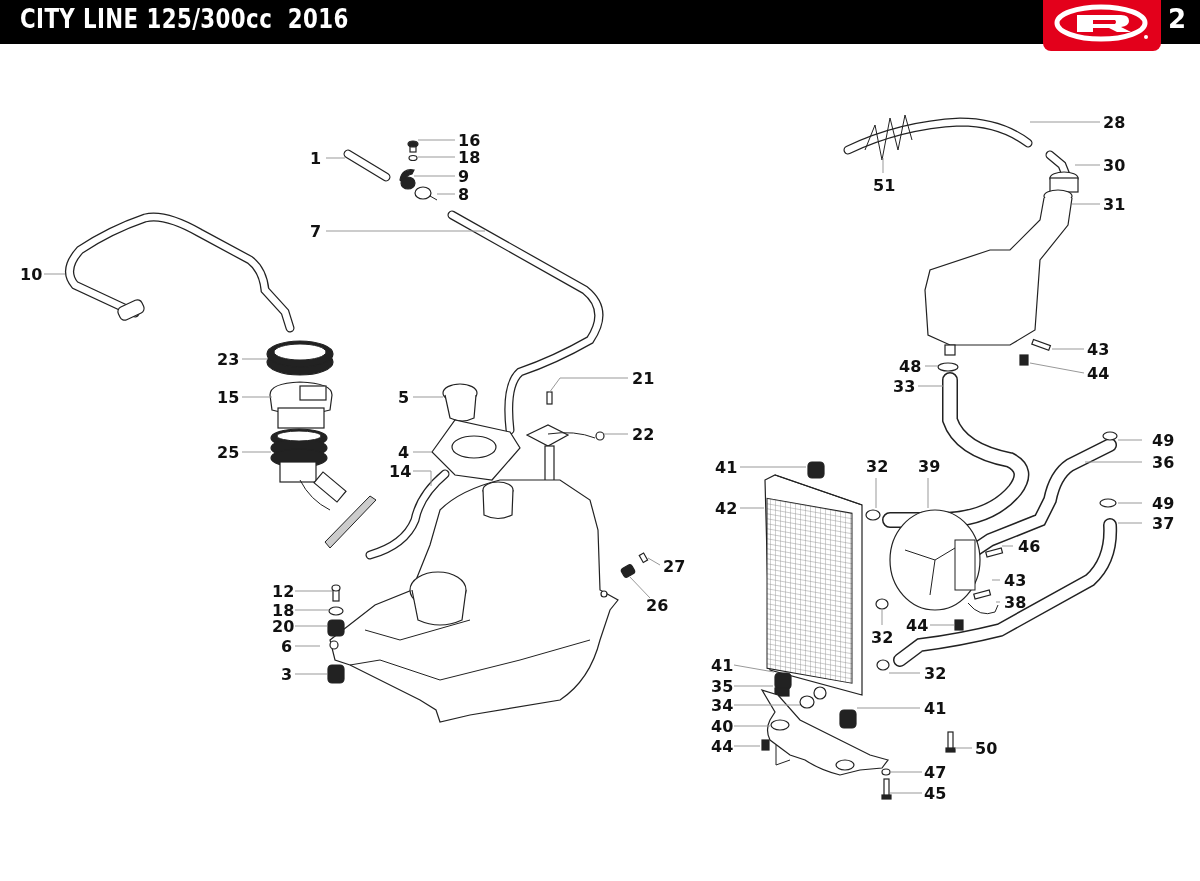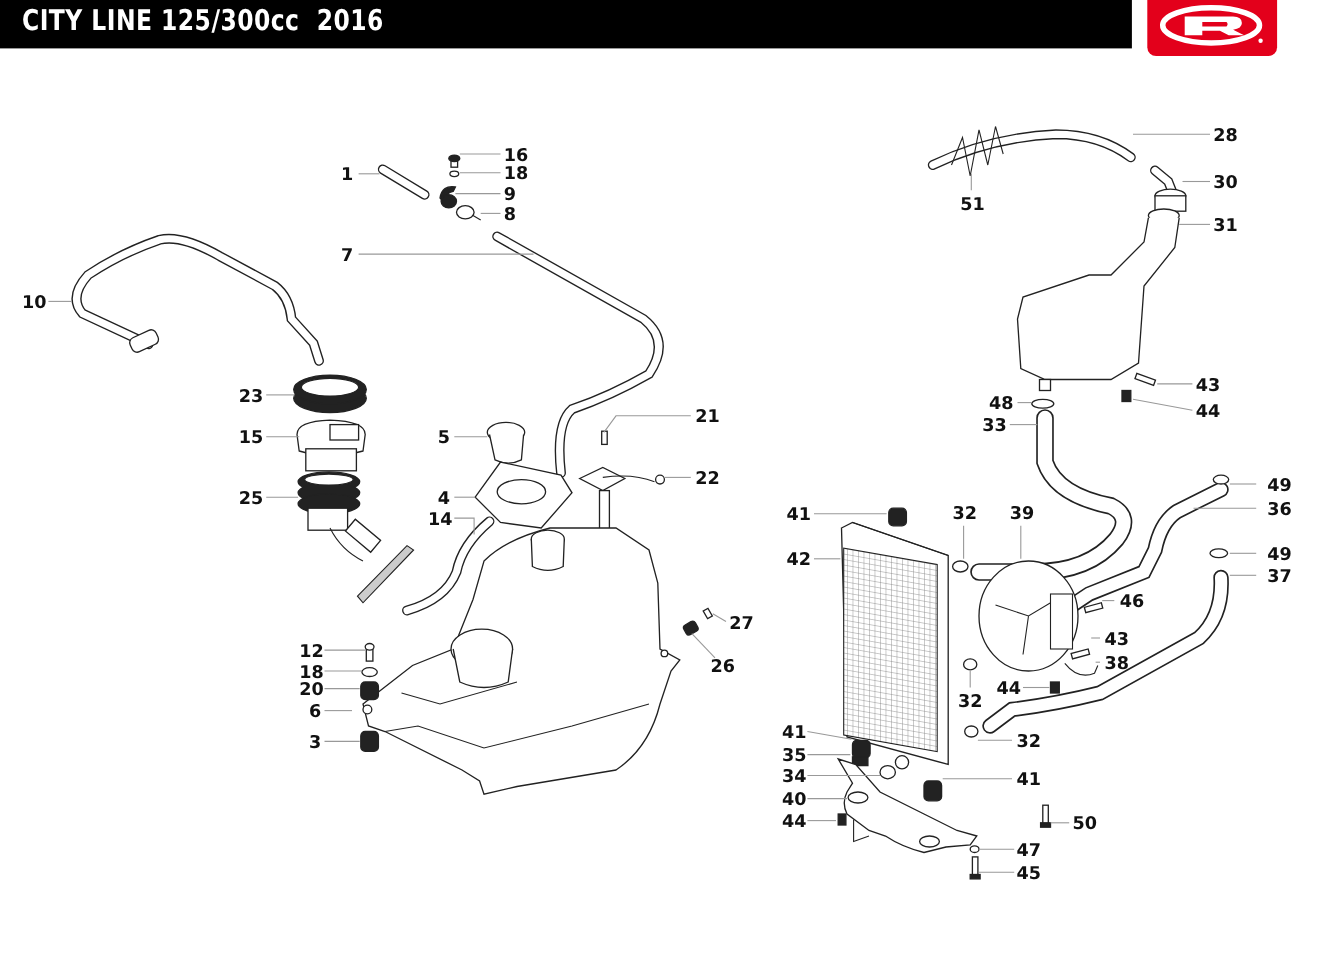--- a/index.html
+++ b/index.html
@@ -1,17 +1,17 @@
 <!DOCTYPE html>
 <html><head>
 <meta charset="utf-8">
 <style>
   html,body{margin:0;padding:0;background:#fff;}
   body{width:1200px;height:881px;position:relative;overflow:hidden;font-family:"Liberation Sans","DejaVu Sans",sans-serif;}
-  .topbar{position:absolute;left:0;top:0;width:1029px;height:44px;background:#000;}
+  .topbar{position:absolute;left:0;top:0;width:1200px;height:44px;background:#000;}
   .title{position:absolute;left:20px;top:4px;color:#fff;font-size:26px;font-weight:bold;letter-spacing:0.5px;font-family:"DejaVu Sans","Liberation Sans",sans-serif;transform:scaleX(0.82);transform-origin:left center;white-space:pre;}
   .brand{position:absolute;left:1043px;top:0;width:118px;height:51px;background:#e3001b;border-radius:0 0 8px 8px;}
   .page-num{position:absolute;left:1168px;top:4px;color:#fff;font-size:26px;font-weight:bold;font-family:"DejaVu Sans",sans-serif;}
   svg.diagram{position:absolute;left:0;top:0;}
   .lbl{font-family:"DejaVu Sans","Liberation Sans",sans-serif;font-size:16px;font-weight:bold;fill:#111;}
   .lead{stroke:#999;stroke-width:1;fill:none;}
   .part{stroke:#222;stroke-width:1.2;fill:#fff;}
   .partd{stroke:#222;stroke-width:1.2;fill:#222;}
   .hose{stroke:#222;stroke-width:9;fill:none;stroke-linecap:round;}
   .hosein{stroke:#fff;stroke-width:6.5;fill:none;stroke-linecap:round;}

